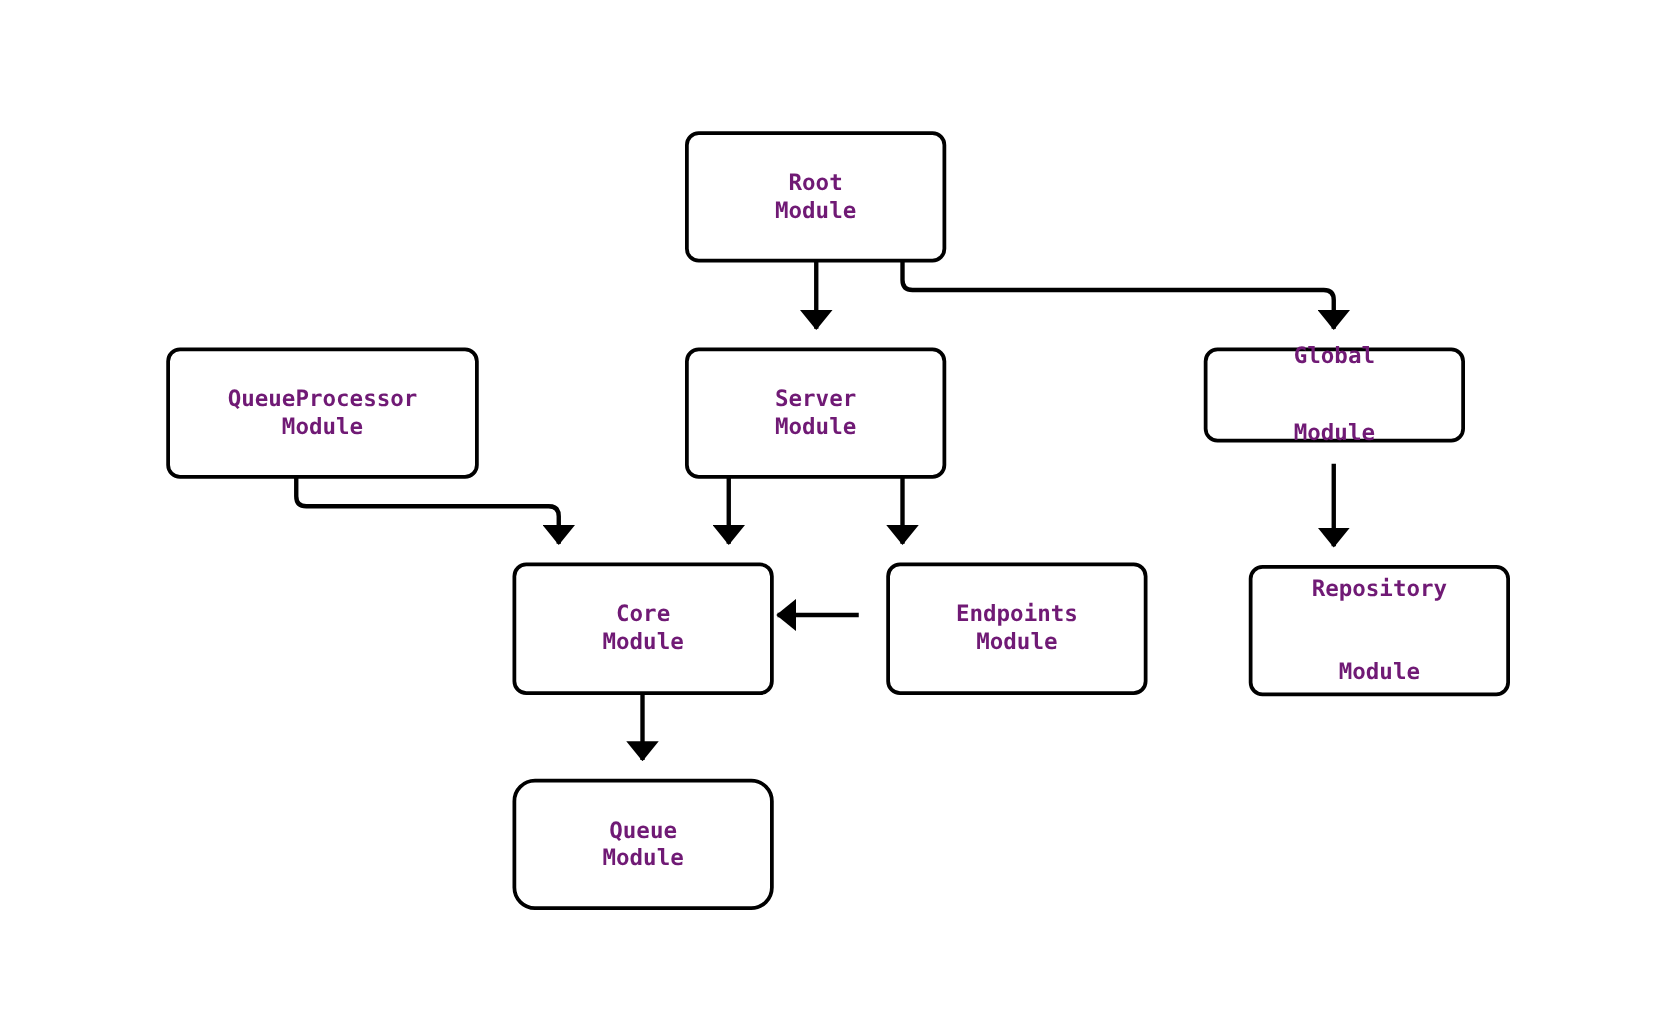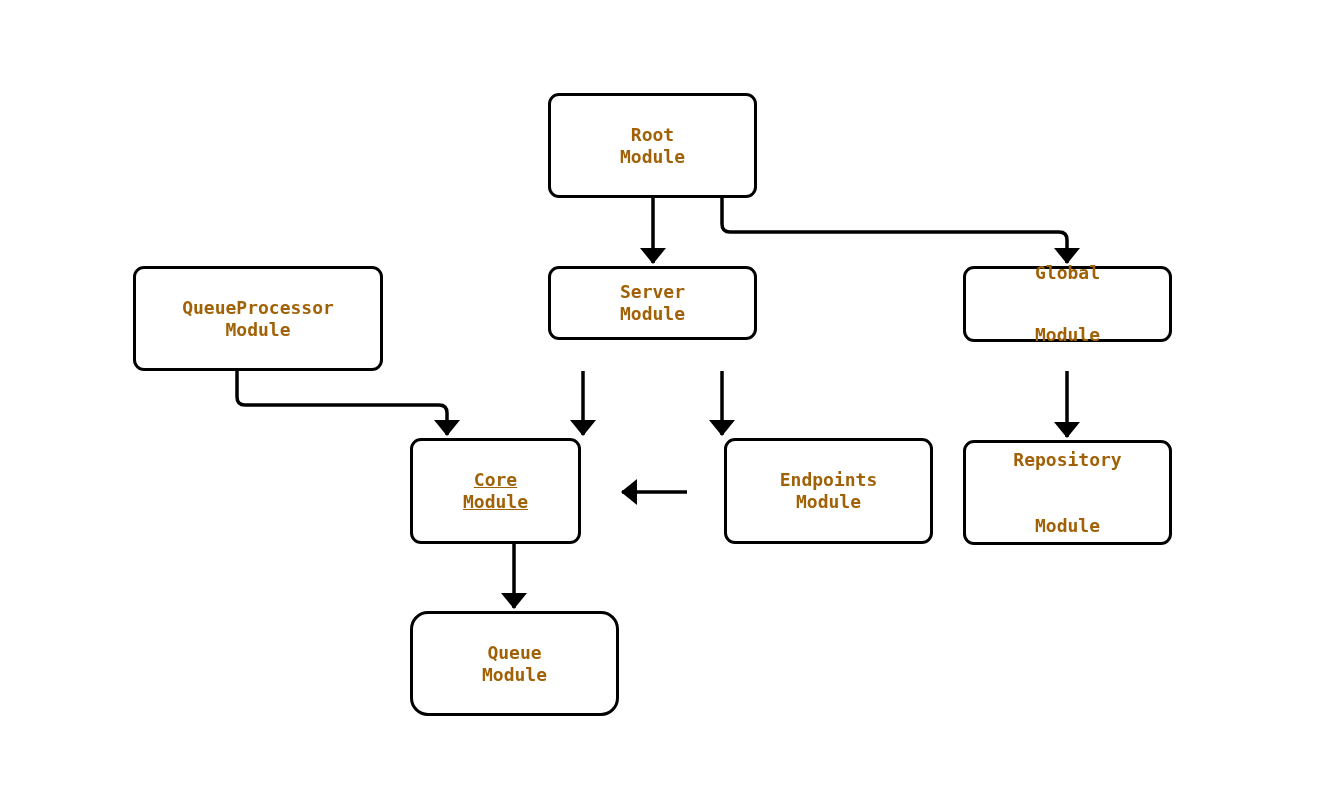--- a/index.html
+++ b/index.html
@@ -36,21 +36,22 @@
     border: 3.5px solid #000000;
     border-radius: 11px;
     display: flex;
     flex-direction: column;
     align-items: center;
     justify-content: center;
     text-align: right;
     font-weight: bold;
     font-size: 18px;
     line-height: 22px;
-    color: #a16207;
+    color: #701a75;
+    margin-top: 12px;
   }
   .node span { display: block; white-space: nowrap; }
 </style>
 </head>
 <body>
 
 <div class="canvas">
 
   <svg class="edges-layer" width="1337" height="809" viewBox="0 0 1337 809" xmlns="http://www.w3.org/2000/svg">
     <defs>
@@ -72,41 +73,41 @@
   <div class="node" style="left:548px; top:93px; width:209px; height:105px;">
     <span>Root</span>
     <span>Module</span>
   </div>
 
   <div class="node" style="left:133px; top:266px; width:250px; height:105px;">
     <span>QueueProcessor</span>
     <span>Module</span>
   </div>
 
-  <div class="node" style="left:548px; top:266px; width:209px; height:74px;">
+  <div class="node" style="left:548px; top:266px; width:209px; height:105px;">
     <span>Server</span>
     <span>Module</span>
   </div>
 
   <div class="node" style="left:963px; top:266px; width:209px; height:76px;gap:40px;">
     <span>Global</span>
     <span>Module</span>
   </div>
 
-  <div class="node" style="left:410px; top:438px; width:171px; height:106px;text-decoration:underline;">
+  <div class="node" style="left:410px; top:438px; width:209px; height:106px;">
     <span>Core</span>
     <span>Module</span>
   </div>
 
-  <div class="node" style="left:724px; top:438px; width:209px; height:106px;">
+  <div class="node" style="left:709px; top:438px; width:209px; height:106px;">
     <span>Endpoints</span>
     <span>Module</span>
   </div>
 
-  <div class="node" style="left:963px; top:440px; width:209px; height:105px;gap:44px;">
+  <div class="node" style="left:999px; top:440px; width:209px; height:105px;gap:44px;">
     <span>Repository</span>
     <span>Module</span>
   </div>
 
   <div class="node" style="left:410px; top:611px; width:209px; height:105px;border-radius:18px;">
     <span>Queue</span>
     <span>Module</span>
   </div>
 
 </div>

